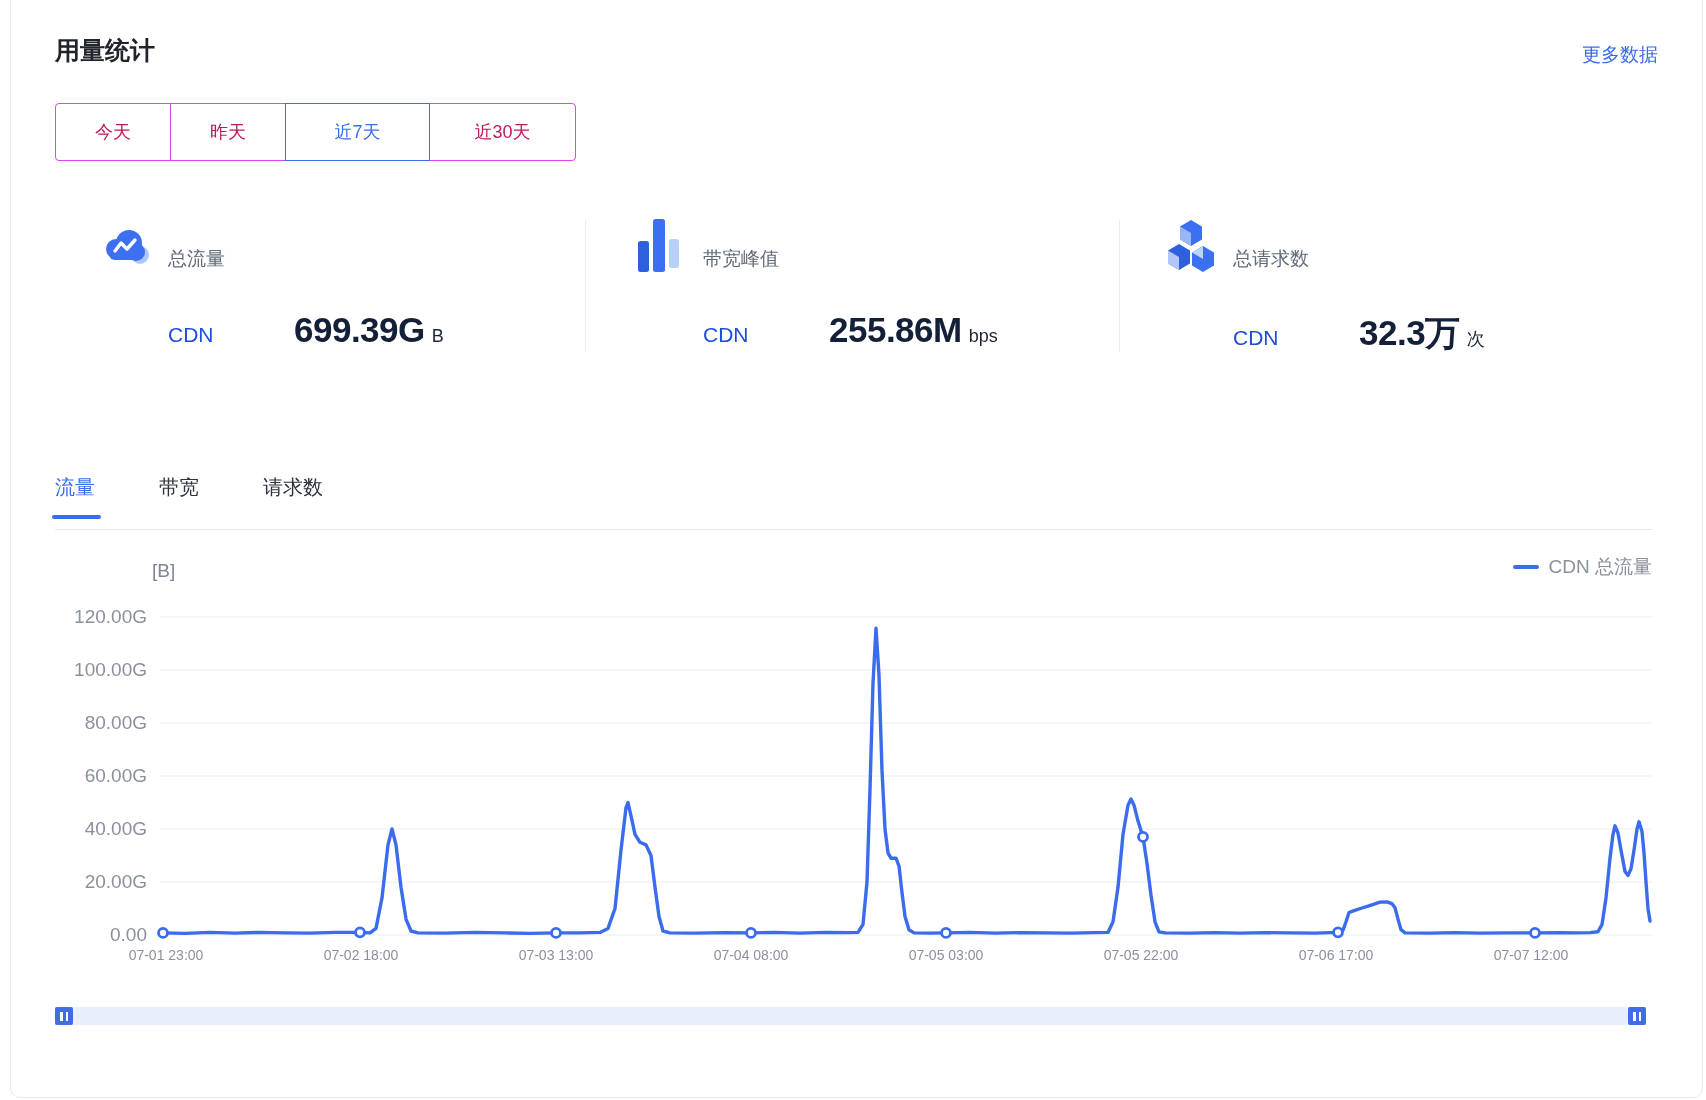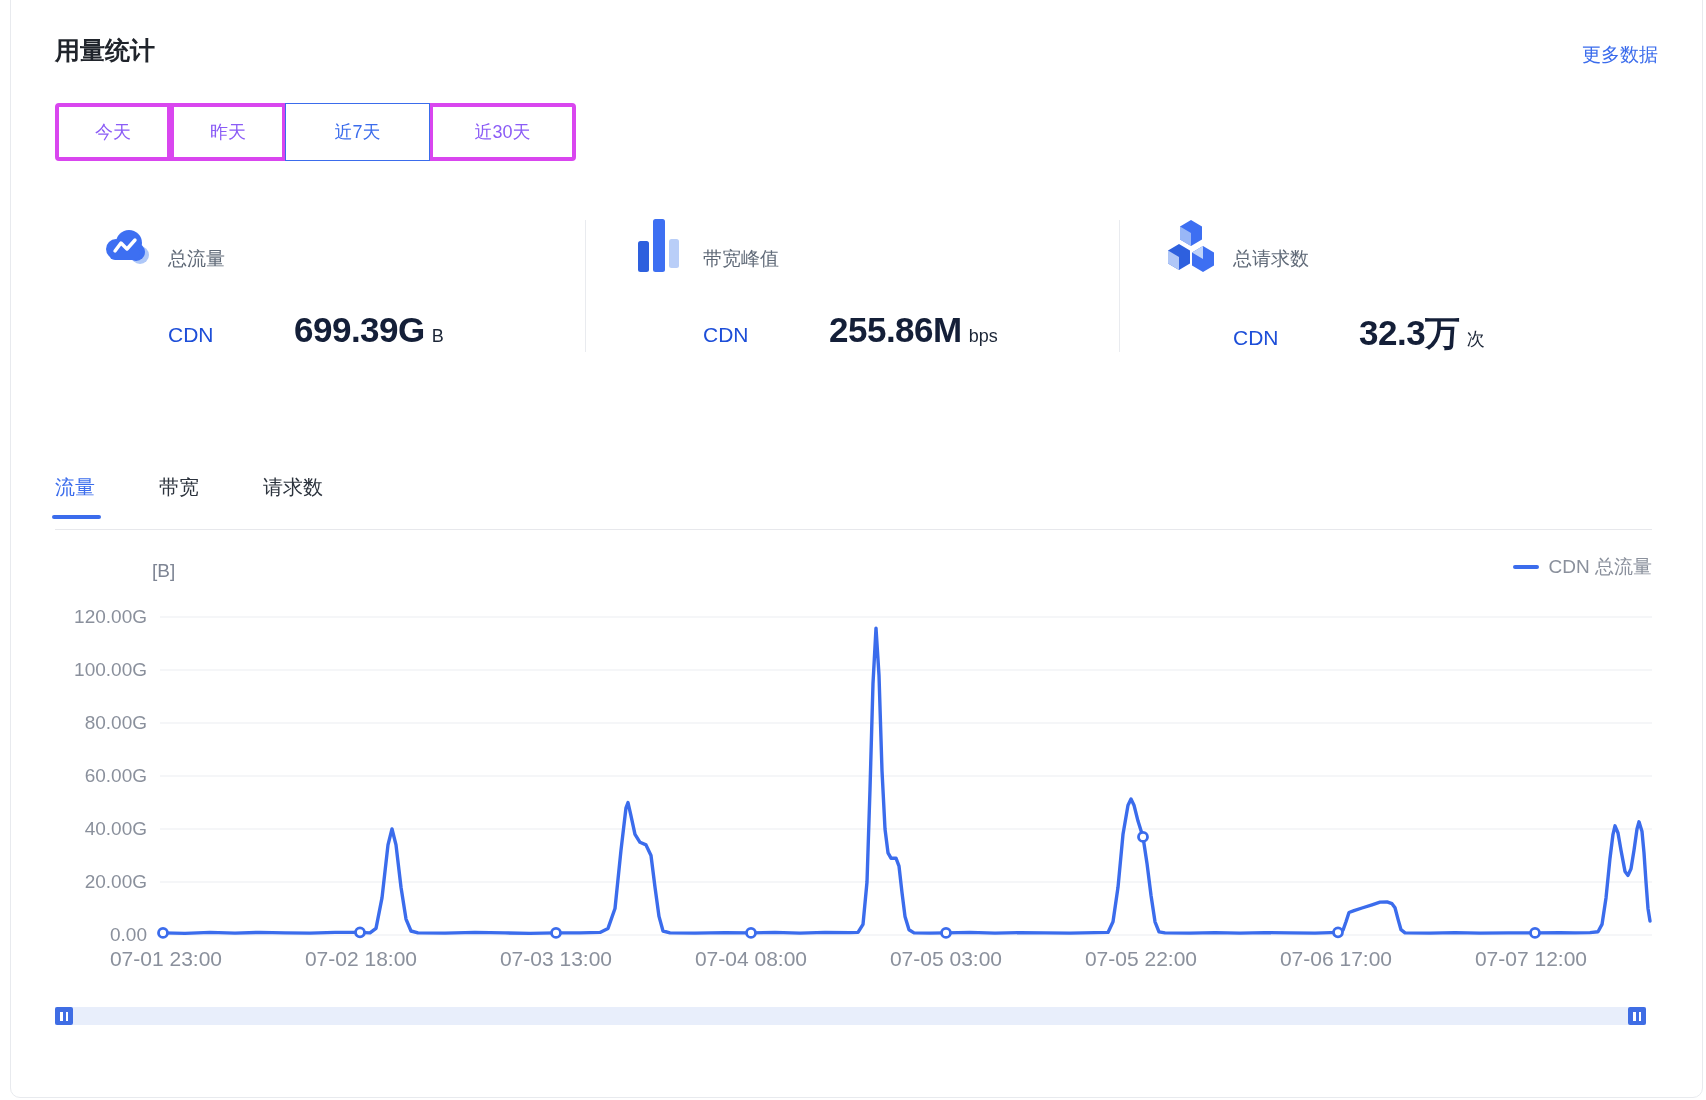--- a/index.html
+++ b/index.html
@@ -5,22 +5,22 @@
   html,body{margin:0;padding:0;background:#fff;}
   #page{position:relative;width:1706px;height:1100px;background:#ffffff;overflow:hidden;
         font-family:"Liberation Sans", sans-serif;color:#20242b;}
   .frame{position:absolute;left:10px;top:-14px;bottom:2px;right:3px;border:1px solid #e8eaee;
          border-radius:10px;pointer-events:none;}
   
   .title{position:absolute;left:55px;top:34px;font-size:25px;font-weight:700;color:#20242b;}
   .more-link{position:absolute;right:48px;top:42px;font-size:19px;color:#3B6CEC;cursor:pointer;text-decoration:none;}
   
   .rtabs{position:absolute;left:55px;top:103px;display:flex;}
-  .rtab{box-sizing:border-box;height:58px;border:4px solid #d946ef;background:#fff;margin-left:-1px;
-        display:flex;align-items:center;justify-content:center;font-size:18px;color:#8b5cf6;cursor:pointer;
+  .rtab{box-sizing:border-box;height:58px;border:1px solid #d946ef;background:#fff;margin-left:-1px;
+        display:flex;align-items:center;justify-content:center;font-size:18px;color:#be185d;cursor:pointer;
         font-family:inherit;padding:0;position:relative;}
   .rtab:first-child{margin-left:0;border-radius:4px 0 0 4px;}
   .rtab:last-child{border-radius:0 4px 4px 0;}
   .rtab.w1{width:116px;}.rtab.w2{width:145px;}.rtab.w3{width:147px;}
   .rtab.active{border:1px solid #3B6CEC;color:#3B6CEC;z-index:2;}
   
   .stat{position:absolute;top:218px;}
   .stat .r1{display:flex;align-items:flex-end;height:54px;}
   .stat .icon{width:48px;height:54px;margin-right:18px;flex:0 0 auto;}
   .stat .lbl{font-size:19px;color:#606a78;}
@@ -36,21 +36,21 @@
   .mtab-underline{position:absolute;left:52px;top:515px;width:49px;height:4px;border-radius:2px;background:#3B6CEC;}
   .tabs-divider{position:absolute;left:55px;top:529px;width:1597px;height:1px;background:#e7e8ec;}
   
   .unit-label{position:absolute;left:152px;top:560px;font-size:19px;color:#7e8594;}
   .legend{position:absolute;top:554px;right:54px;display:flex;align-items:center;cursor:pointer;}
   .legend-line{width:26px;height:4px;border-radius:2px;background:#3B6CEC;margin-right:10px;}
   .legend-text{font-size:19px;color:#8a909c;}
   
   #chart-area{position:absolute;left:160px;top:617px;width:1492px;height:318px;}
   .ylab{position:absolute;left:-105px;width:92px;text-align:right;font-size:19px;color:#8a909c;line-height:24px;}
-  .xlab{position:absolute;top:330px;transform:translateX(-50%);font-size:21px;color:#8a909c;white-space:nowrap;}
+  .xlab{position:absolute;top:330px;transform:translateX(-50%);font-size:14px;color:#8a909c;white-space:nowrap;}
   
   .slider{position:absolute;left:55px;top:1007px;width:1591px;height:18px;}
   .slider .track{position:absolute;left:0;top:0;width:100%;height:100%;background:#E8EEFB;}
   .handle{position:absolute;top:0;width:18px;height:18px;background:#3f6de4;border-radius:2px;cursor:ew-resize;
           display:flex;align-items:center;justify-content:center;}
   .handle span{display:block;width:2.5px;height:9px;background:#fff;margin:0 1.5px;}
 </style>
 </head>
 <body>
 

